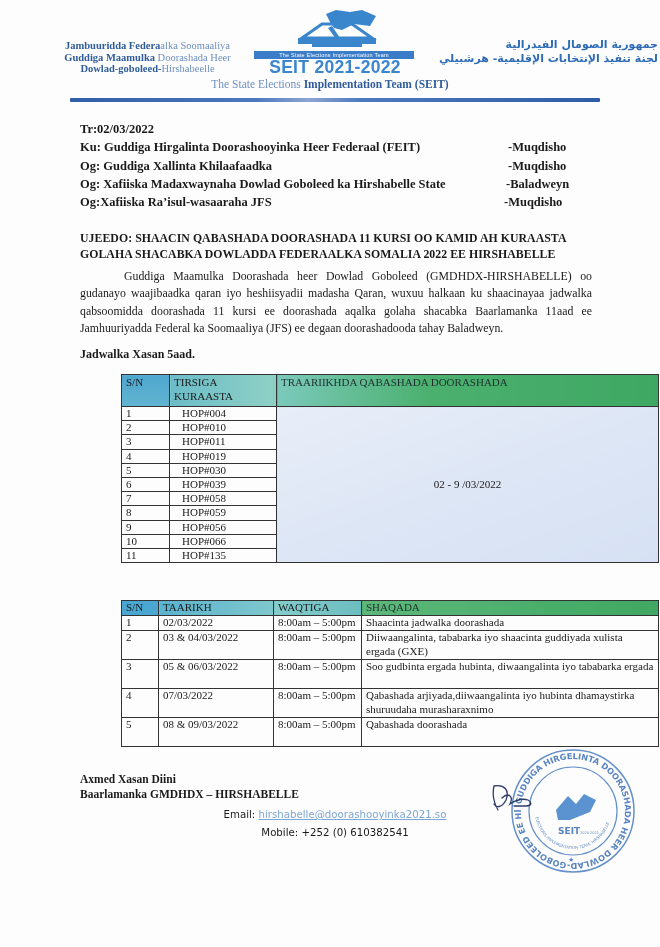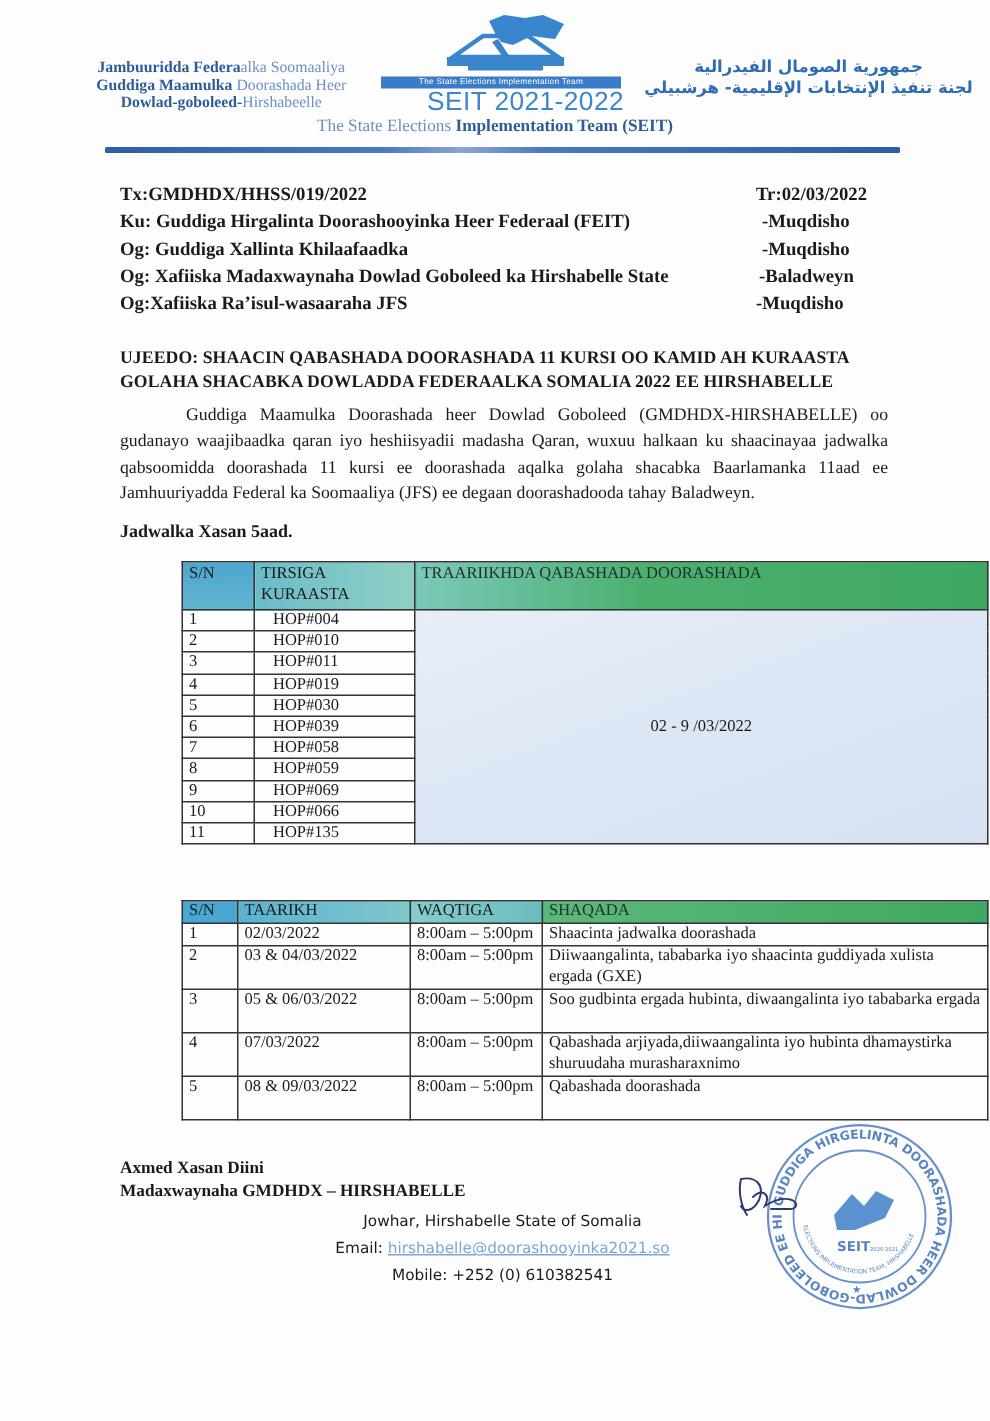--- a/index.html
+++ b/index.html
@@ -8,23 +8,23 @@
 
   
   .letterhead { position: absolute; left: 0; top: 0; width: 524px; height: 105px; }
   .lh-left { position: absolute; left: 40px; top: 40px; width: 215px; text-align: center;
     font-family: "Liberation Serif", serif; font-size: 10.5px; line-height: 11.5px; color: #2e5c9a; font-weight: bold; }
   .lh-left .light { font-weight: normal; color: #6d8fc0; }
   .lh-logo { position: absolute; left: 252px; top: 8px; width: 166px; height: 62px; }
   .lh-logo .logo-graphic { position: absolute; left: 40px; top: 0; width: 90px; height: 42px; }
   .lh-logo .logo-banner { position: absolute; left: 2px; top: 43px; width: 160px; height: 8px; background: #3a7cc8;
     color: #fff; font-family: "Liberation Sans", sans-serif; font-size: 5.5px; line-height: 8px; text-align: center; letter-spacing: 0.2px; }
-  .lh-logo .logo-title { position: absolute; left: 2px; top: 49px; width: 162px; text-align: right;
-    font-family: "Liberation Sans", sans-serif; font-weight: normal; font-size: 17.5px; line-height: 20px; color: #3b86cf; letter-spacing: 0.3px; }
-  .lh-right { position: absolute; left: 420px; top: 38px; width: 238px; text-align: center; direction: rtl;
+  .lh-logo .logo-title { position: absolute; left: 2px; top: 49px; width: 162px; text-align: center;
+    font-family: "Liberation Sans", sans-serif; font-weight: bold; font-size: 17.5px; line-height: 20px; color: #3b86cf; letter-spacing: 0.3px; }
+  .lh-right { position: absolute; left: 420px; top: 38px; width: 238px; direction: rtl;
     font-family: "DejaVu Sans", sans-serif; font-size: 11px; line-height: 14px; color: #2e6cb6; font-weight: bold; }
   .lh-sub { position: absolute; left: 0; top: 78px; width: 660px; text-align: center;
     font-size: 11.5px; color: #6d8fc0; font-family: "Liberation Serif", serif; }
   .lh-sub b { color: #2e5c9a; }
   .lh-divider { position: absolute; left: 70px; top: 98px; width: 530px; height: 4px;
     background: linear-gradient(90deg, #2f5ea8 0%, #4b79bf 35%, #8ca5d2 45%, #4b79bf 55%, #2d5da7 100%); border-radius: 1px; }
 
   
   .addr { position: absolute; left: 80px; top: 120px; width: 510px; font-weight: bold; font-size: 12.5px; line-height: 18.3px; }
   .addr-row { display: flex; justify-content: space-between; }
@@ -94,21 +94,20 @@
     <div>جمهورية الصومال الفيدرالية</div>
     <div>لجنة تنفيذ الإنتخابات الإقليمية- هرشبيلي</div>
   </div>
 
   <div class="lh-sub"><span>The State Elections </span><b>Implementation Team (SEIT)</b></div>
   <div class="lh-divider"></div>
 </div>
 
 <div class="addr">
   <div class="addr-row">
-    <span>Tx:GMDHDX/HHSS/019/2022</span>
     <span style="width:86px;">Tr:02/03/2022</span>
   </div>
   <div class="addr-row">
     <span>Ku: Guddiga Hirgalinta Doorashooyinka Heer Federaal (FEIT)</span>
     <span class="dest" style="padding-left:4px;">-Muqdisho</span>
   </div>
   <div class="addr-row">
     <span>Og: Guddiga Xallinta Khilaafaadka</span>
     <span class="dest" style="padding-left:4px;">-Muqdisho</span>
   </div>
@@ -163,21 +162,21 @@
     <tr>
         <td>7</td>
         <td class="code">HOP#058</td>
       </tr>
     <tr>
         <td>8</td>
         <td class="code">HOP#059</td>
       </tr>
     <tr>
         <td>9</td>
-        <td class="code">HOP#069</td>
+        <td class="code">HOP#056</td>
       </tr>
     <tr>
         <td>10</td>
         <td class="code">HOP#066</td>
       </tr>
     <tr>
         <td>11</td>
         <td class="code">HOP#135</td>
       </tr>
   </tbody>
@@ -221,25 +220,24 @@
       <td>5</td>
       <td>08 &amp; 09/03/2022</td>
       <td>8:00am – 5:00pm</td>
       <td>Qabashada doorashada</td>
     </tr>
   </tbody>
 </table>
 
 <div class="signer">
   <div>Axmed Xasan Diini</div>
-  <div>Madaxwaynaha GMDHDX – HIRSHABELLE</div>
+  <div>Baarlamanka GMDHDX – HIRSHABELLE</div>
 </div>
 
 <div class="contact">
-  <div>Jowhar, Hirshabelle State of Somalia</div>
   <div><span>Email: </span><a class="email-link">hirshabelle@doorashooyinka2021.so</a></div>
   <div>Mobile: +252 (0) 610382541</div>
 </div>
 
 <svg class="stamp" viewBox="0 0 126 126">
   <defs>
     <path id="outerArc" d="M63,63 m-52,0 a52,52 0 1,1 104,0 a52,52 0 1,1 -104,0"></path>
     <path id="innerArc" d="M63,63 m-38,0 a38,38 0 1,0 76,0"></path>
   </defs>
   <circle cx="63" cy="63" r="61" fill="none" stroke="#4a7cc0" stroke-width="1.5" opacity="0.85"></circle>

